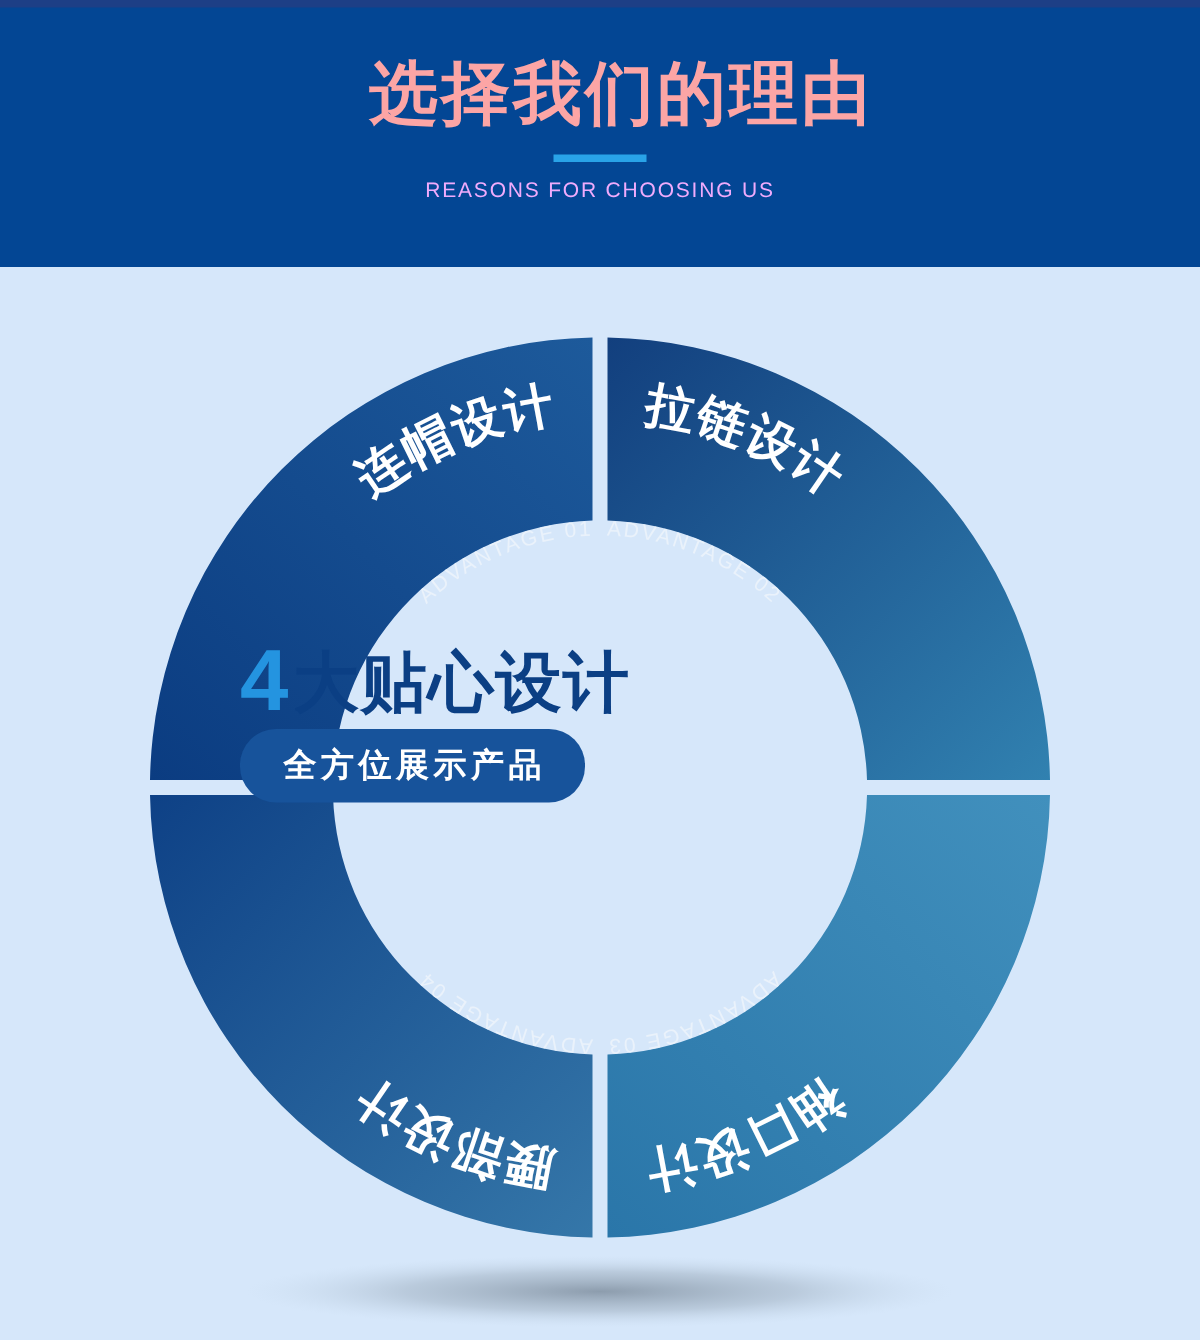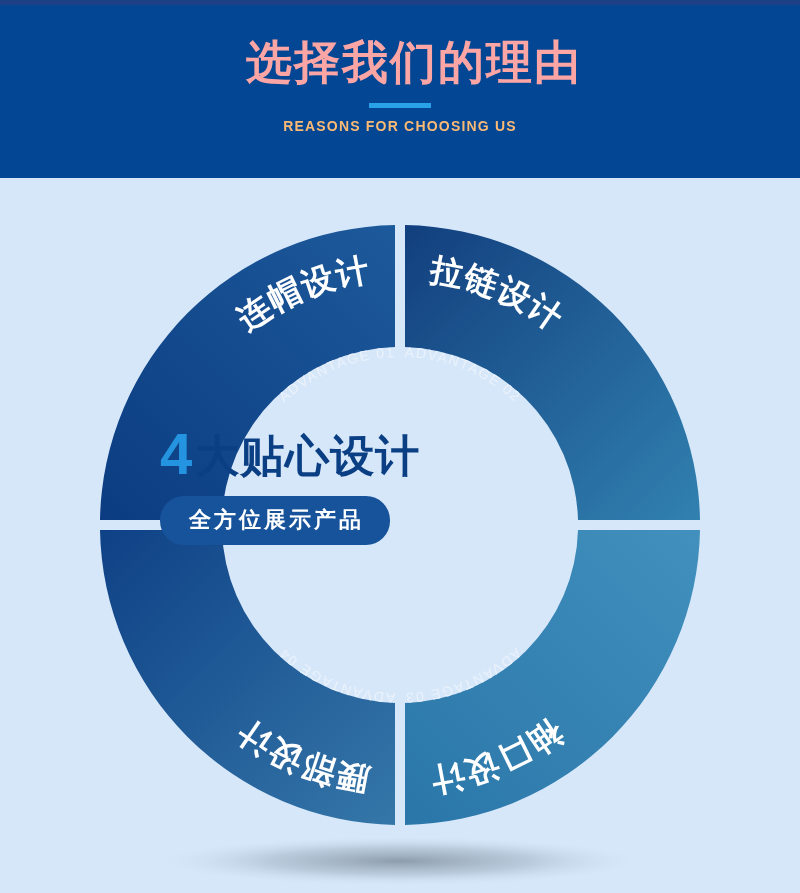--- a/index.html
+++ b/index.html
@@ -33,24 +33,24 @@
     padding-left:14px;
   }
   .header-rule{
     position:absolute;left:369px;top:103px;
     width:62px;height:5px;
     background:#29a3e8;
   }
   .header-sub{
     position:absolute;left:0;top:118px;width:800px;
     text-align:center;
-    color:#fdba74;
+    color:#f0abfc;
     font-size:14px;
     letter-spacing:1.2px;
-    font-weight:bold;
+    font-weight:normal;
     white-space:nowrap;
   }
 
   
   .stage{
     position:absolute;left:0;top:178px;width:800px;height:715px;
     background:#d6e7fa;
   }
   .donut-wrap{
     position:absolute;left:0;top:0;width:800px;height:715px;
@@ -63,21 +63,21 @@
   }
   .center-title{
     font-size:44px;font-weight:bold;color:#0b3f84;
     line-height:52px;letter-spacing:1px;white-space:nowrap;
   }
   .center-title .big4{
     color:#2494e0;font-size:58px;font-weight:bold;
     vertical-align:-3px;margin-right:2px;
   }
   .center-badge{
-    display:inline-block;margin-top:14px;
+    display:inline-block;margin-top:4px;
     background:#17539b;color:#ffffff;
     font-size:22px;font-weight:bold;letter-spacing:3px;
     padding:9px 26px 10px 29px;
     border-radius:24px;
     white-space:nowrap;
   }
 </style>
 </head>
 <body>
 

